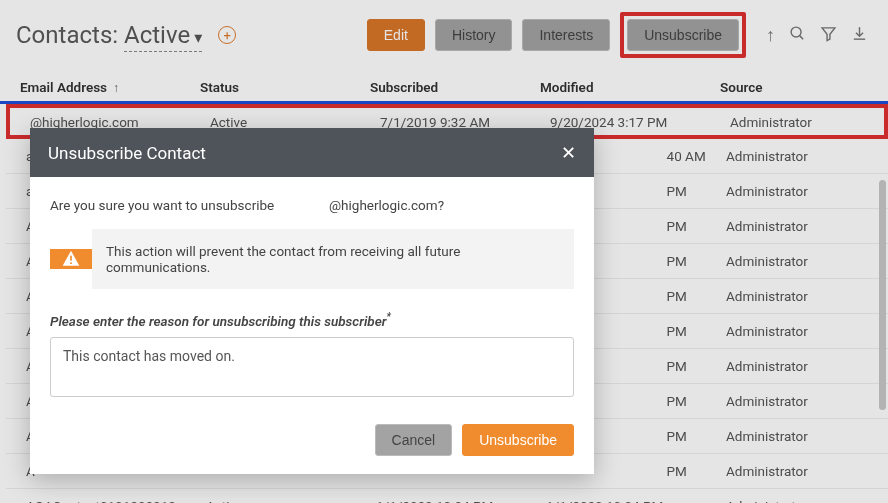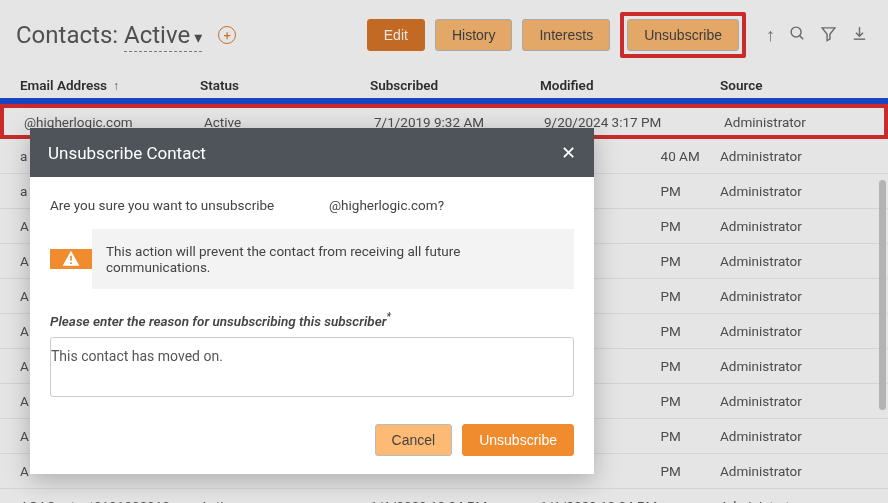--- a/index.html
+++ b/index.html
@@ -46,21 +46,21 @@
     border: 1.5px solid #E07B2E;
     border-radius: 50%;
     display: inline-flex;
     align-items: center; justify-content: center;
     color: #E07B2E;
     font-size: 13px; line-height: 1;
   }
   .header-spacer { flex: 1; }
   .btn {
     border: 1px solid #bbb;
-    background: #fdba74;
+    background: #a3a3a3;
     color: #444;
     padding: 7px 16px;
     font-size: 14px;
     border-radius: 3px;
     cursor: pointer;
   }
   .btn.primary {
     background: #D97528;
     border-color: #D97528;
     color: #fff;
@@ -89,27 +89,28 @@
     display: grid;
     grid-template-columns: 180px 170px 170px 180px 170px;
     padding: 0 20px;
     align-items: center;
     font-size: 13.5px;
   }
   .thead {
     height: 32px;
     color: #333;
     font-weight: 600;
-    border-bottom: 6px solid #1d4ed8;
+    border-bottom: 3px solid #1d4ed8;
   }
   .thead .sort-icon { margin-left: 6px; color: #666; font-size: 12px; }
   .row {
     height: 35px;
     border-bottom: 1px solid #eee;
     color: #555;
+    margin-left: 6px;
   }
   .row .cell { white-space: nowrap; overflow: hidden; text-overflow: ellipsis; }
   .row-emph {
     border: 4px solid #E03030;
     border-left-width: 4px;
     border-right-width: 4px;
   }
   .scrollbar {
     position: absolute;
     right: 2px;
@@ -165,21 +166,21 @@
     background: #F3F3F3;
     padding: 14px 14px;
     font-size: 13.5px;
   }
   .reason-label { font-weight: 600; font-size: 13.5px; color: #444; font-style: italic; }
   .reason-label sup { font-size: 10px; }
   textarea {
     width: 100%;
     border: 1px solid #ccc;
     border-radius: 3px;
-    padding: 10px 0;
+    padding: 10px 12px;
     font-size: 14px;
     font-family: inherit;
     margin-top: 8px;
     resize: none;
     height: 60px;
     color: #555;
   }
   .modal-footer {
     padding: 14px 20px 18px;
     display: flex;

